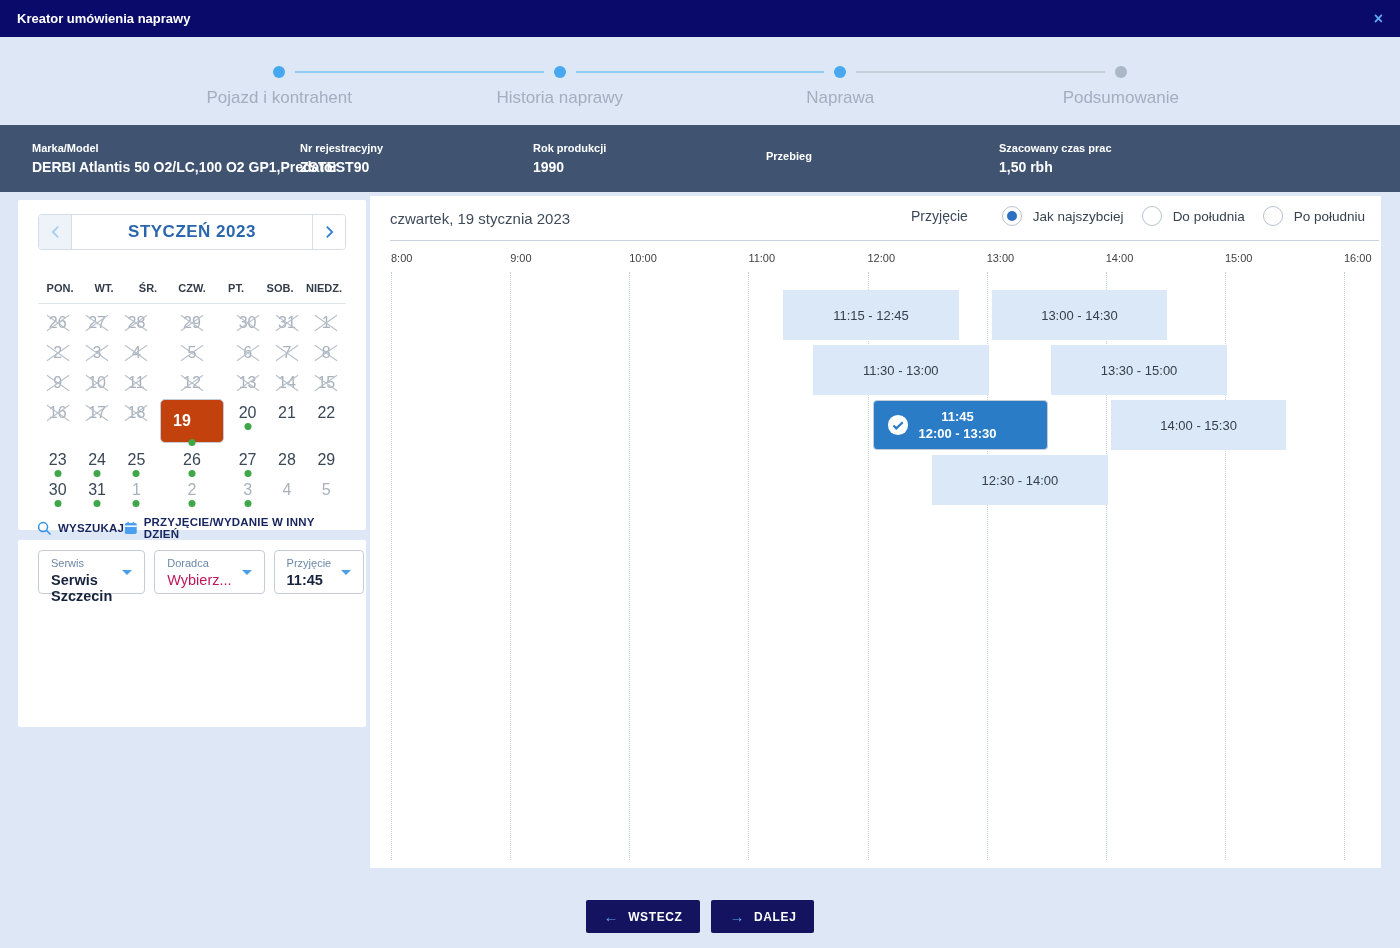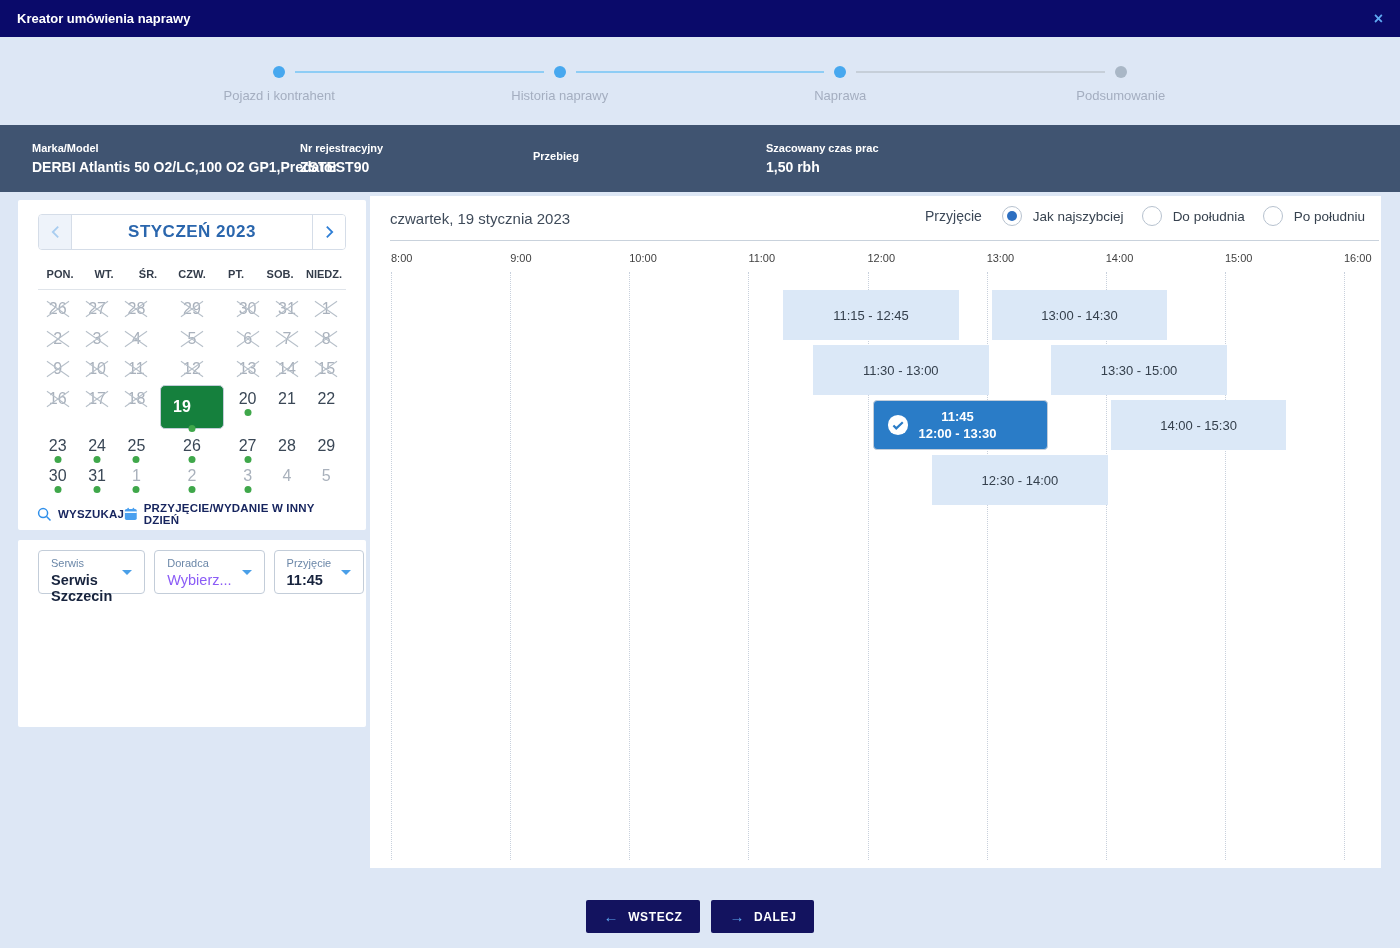--- a/index.html
+++ b/index.html
@@ -28,21 +28,21 @@
   .stepper { position:absolute; top:37px; left:0; width:1400px; height:88px; }
   .steps { position:relative; width:1122px; margin:0 auto; height:100%; display:flex; }
   .step { flex:1; position:relative; display:flex; flex-direction:column; align-items:center; padding-top:29px; }
   .step-dot { width:12px; height:12px; border-radius:50%; background:#47a8ef; position:relative; z-index:2; }
   .step.s-todo .step-dot { background:#a9b7c6; }
   .step.s-active .step-dot { width:16px; height:16px; margin-top:-2px; background:#fff; border:2px solid #3087d8; }
   .step.s-active .step-dot::after { content:""; position:absolute; top:50%; left:50%; width:6px; height:6px; margin:-3px 0 0 -3px; border-radius:50%; background:#3087d8; }
   .step-line { position:absolute; top:34px; left:calc(-50% + 16px); width:calc(100% - 32px); height:2px; z-index:1; }
   .step-line.lb { background:#8ecdf5; }
   .step-line.lg { background:#c6cfd9; }
-  .step-label { margin-top:10px; font-size:13px; color:#a4aec0; white-space:nowrap; }
+  .step-label { margin-top:10px; font-size:17px; color:#a4aec0; white-space:nowrap; }
   .step.s-active .step-label { color:#1f2c49; font-weight:bold; }
 
   
   .infobar {
     position:absolute; top:125px; left:0; width:1400px; height:67px;
     background:#405471; color:#fff; display:flex; align-items:center; padding:0 32px;
   }
   .ib-field { width:233px; padding-right:10px; }
   .ib-field:first-child { width:268px; }
   .ib-label { font-size:11px; font-weight:bold; margin-bottom:5px; }
@@ -51,40 +51,40 @@
   
   .card { background:#fff; border-radius:2px; }
 
   
   .cal { position:absolute; left:18px; top:200px; width:348px; height:330px; }
   .cal-head { margin:14px 20px 0; height:36px; border:1px solid #d5dde8; border-radius:4px; display:flex; overflow:hidden; }
   .cal-head .nav { border:none; background:#fff; width:33px; display:flex; align-items:center; justify-content:center; cursor:pointer; }
   .cal-head .prev { background:#eef3fa; border-right:1px solid #d5dde8; color:#a9cdf0; }
   .cal-head .next { border-left:1px solid #d5dde8; color:#2f7fd6; }
   .cal-title { flex:1; display:flex; align-items:center; justify-content:center; color:#2a66ad; font-weight:bold; font-size:17px; letter-spacing:.5px; }
-  .weekdays { margin:18px 20px 0; display:grid; grid-template-columns:repeat(7,1fr); text-align:center; font-size:11px; font-weight:bold; color:#333c4a; padding-bottom:9px; border-bottom:1px solid #dfe4ea; }
+  .weekdays { margin:32px 20px 0; display:grid; grid-template-columns:repeat(7,1fr); text-align:center; font-size:11px; font-weight:bold; color:#333c4a; padding-bottom:9px; border-bottom:1px solid #dfe4ea; }
   .cal-grid { margin:5px 20px 0; display:grid; grid-template-columns:repeat(7,1fr); row-gap:3px; }
   .cal-cell { position:relative; height:27px; display:flex; align-items:center; justify-content:center; font-size:16px; color:#3a4756; cursor:pointer; }
   .cal-cell.crossed { cursor:default; }
   .cal-cell.crossed .num, .cal-cell.muted .num { color:#a9b1bc; }
   .cal-cell.crossed::before, .cal-cell.crossed::after { content:""; position:absolute; left:50%; top:50%; width:27px; height:1px; background:#b6bfc9; }
   .cal-cell.crossed::before { transform:translate(-50%,-50%) rotate(35deg); }
   .cal-cell.crossed::after  { transform:translate(-50%,-50%) rotate(-35deg); }
-  .cal-cell.sel { background:#15803d; border-radius:5px; margin:0 4px;align-items:center; }
+  .cal-cell.sel { background:#c2410c; border-radius:5px; margin:0 4px;align-items:center; }
   .cal-cell.sel .num { color:#fff; font-weight:bold; }
   .gdot { position:absolute; bottom:-4px; left:50%; transform:translateX(-50%); width:7px; height:7px; border-radius:50%; background:#3fa74a; z-index:3; }
   .cal-actions { margin:13px 19px 0; display:flex; justify-content:space-between; align-items:center; }
   .lnk { display:flex; align-items:center; gap:6px; font-size:11.5px; font-weight:bold; color:#16245e; text-decoration:none; cursor:pointer; letter-spacing:.2px; }
 
   
   .selects { position:absolute; left:18px; top:540px; width:348px; height:187px; padding:10px 20px; display:flex; flex-direction:row; gap:9px; }
   .sel { position:relative; border:1px solid #c3cdd9; border-radius:4px; height:44px; padding:6px 32px 6px 12px; cursor:pointer; background:#fff; }
   .sel-label { font-size:11px; color:#6b87a8; margin-bottom:3px; }
   .sel-value { font-size:14.5px; font-weight:bold; color:#17233d; }
-  .sel-value.placeholder { font-weight:normal; color:#8b5cf6;text-align:center; }
+  .sel-value.placeholder { font-weight:normal; color:#be185d;text-align:center; }
   .caret { position:absolute; right:12px; top:50%; margin-top:-2px; width:0; height:0; border-left:5px solid transparent; border-right:5px solid transparent; border-top:5px solid #4a9fe8; }
   .sel-row { display:flex; gap:10px; }
   .sel-row .sel { flex:1; }
 
   
   .panel { position:absolute; left:370px; top:196px; width:1011px; height:672px; background:#fff; }
   .tl-date { position:absolute; left:20px; top:14px; font-size:15px; color:#3f4b5a; }
   .tl-radios { position:absolute; right:16px; top:10px; display:flex; align-items:center; gap:18px; }
   .rg-label { font-size:14px; color:#3c4858; margin-right:2px; }
   .radio { display:flex; align-items:center; gap:11px; cursor:pointer; }
@@ -143,20 +143,24 @@
   <section class="infobar">
       <div class="ib-field">
         <div class="ib-label">Marka/Model</div>
         <div class="ib-value">DERBI Atlantis 50 O2/LC,100 O2 GP1,Predator</div>
       </div>
       <div class="ib-field">
         <div class="ib-label">Nr rejestracyjny</div>
         <div class="ib-value">ZSTEST90</div>
       </div>
       <div class="ib-field">
+        <div class="ib-label">Rok produkcji</div>
+        <div class="ib-value">1990</div>
+      </div>
+      <div class="ib-field">
         <div class="ib-label">Przebieg</div>
         <div class="ib-value"></div>
       </div>
       <div class="ib-field">
         <div class="ib-label">Szacowany czas prac</div>
         <div class="ib-value">1,50 rbh</div>
       </div>
     </section>
 
   <div class="card cal">
@@ -364,21 +368,21 @@
         <div class="sel-value">13:30</div>
         <span class="caret"></span>
       </div>
     </div>
   </div>
 
   <main class="panel">
     <div class="tl-date">czwartek, 19 stycznia 2023</div>
     <div class="tl-radios">
       <span class="rg-label">Przyjęcie</span>
-      <span class="rg-opts" style="display:flex;gap:18px;align-items:flex-end;">
+      <span class="rg-opts" style="display:flex;gap:18px;align-items:flex-end;margin-left:14px;">
           <label class="radio checked">
             <span class="rc"></span>
             <span class="rt">Jak najszybciej</span>
           </label>
           <label class="radio">
             <span class="rc"></span>
             <span class="rt">Do południa</span>
           </label>
           <label class="radio">
             <span class="rc"></span>

